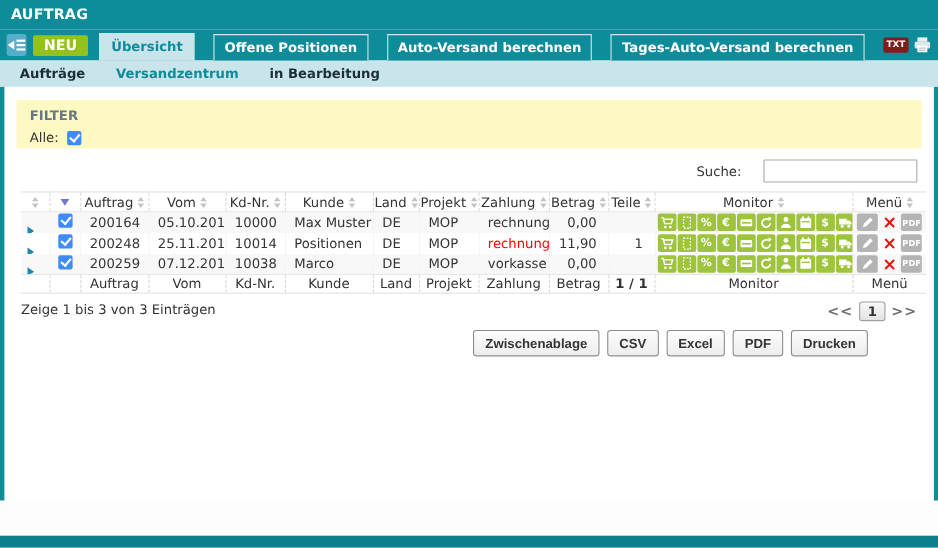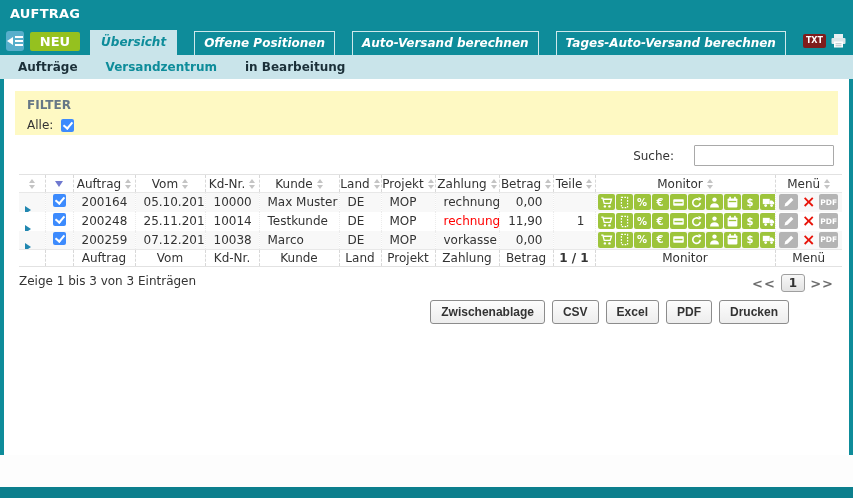--- a/index.html
+++ b/index.html
@@ -14,21 +14,21 @@
   .tabrow { height:28px; background:#0e8c9a; display:flex; align-items:flex-end; padding:0 6px; }
   .collapse-btn { width:26px; height:20px; background:#57aecb; border-radius:3px; margin:0 6px 4px 0;
     display:flex; align-items:center; justify-content:center; gap:2px; cursor:pointer; }
   .collapse-btn .tri { width:0; height:0; border-top:4px solid transparent; border-bottom:4px solid transparent; border-right:6px solid #fff; }
   .collapse-btn .bars { display:flex; flex-direction:column; gap:2px; }
   .collapse-btn .bars i { display:block; width:8px; height:2px; background:#fff; }
   .neu-btn { background:#95c11f; color:#fff; font-weight:bold; font-size:13px; padding:2px 10px;
     border-radius:2px; margin:0 10px 4px 0; cursor:pointer; }
   .tabs { display:flex; align-items:flex-end; height:100%; }
   .tab { background:#0e8c9a; color:#fff; font-weight:bold; font-size:12px; padding:4px 9px 5px;
-    border:1px solid rgba(255,255,255,.8); border-bottom:none; margin-right:17px; cursor:pointer; white-space:nowrap;font-style:italic; }
+    border:1px solid rgba(255,255,255,.8); border-bottom:none; margin-right:17px; cursor:pointer; white-space:nowrap; }
   .tab.active { background:#c9e4ea; color:#0e8c9a; border:none; padding:5px 11px 6px; }
   .tabrow-icons { margin-left:auto; display:flex; align-items:center; gap:4px; padding-bottom:6px; }
   .txt-badge { background:#7f1d1d; color:#fff; font-weight:bold; font-size:8px; padding:3px 3px;
     border-radius:2px; cursor:pointer; line-height:1; }
 
   
   .subnav { height:24px; background:#c9e4ea; display:flex; align-items:center; gap:28px; padding:0 18px; }
   .subnav .item { font-weight:bold; color:#1b2f38; cursor:pointer; }
   .subnav .item.hl { color:#0e8c9a; }
 
@@ -380,21 +380,21 @@
           <span class="graybtn pdfbtn">PDF</span>
         </span>
           </td>
       </tr>
       <tr>
         <td><span class="play"></span></td>
         <td style="text-align:center"><span class="cbx"></span></td>
         <td class="cell-l">200248</td>
         <td class="cell-l">25.11.2016</td>
         <td class="cell-l">10014</td>
-        <td class="cell-l">Testkunde</td>
+        <td class="cell-l">Positionen</td>
         <td class="cell-l">DE</td>
         <td class="cell-l">MOP</td>
         <td class="cell-l red">rechnung</td>
         <td class="cell-r">11,90</td>
         <td class="cell-r">1</td>
         <td>
             <span class="icon-strip monitor-slot">
   <span class="gbtn">
                 <svg width="13" height="13" viewBox="0 0 16 16">
                   <path d="M1.5 2.5h2l1.7 6.5h7.4l1.6-5H4.3" fill="none" stroke="#fff" stroke-width="1.6"></path>

